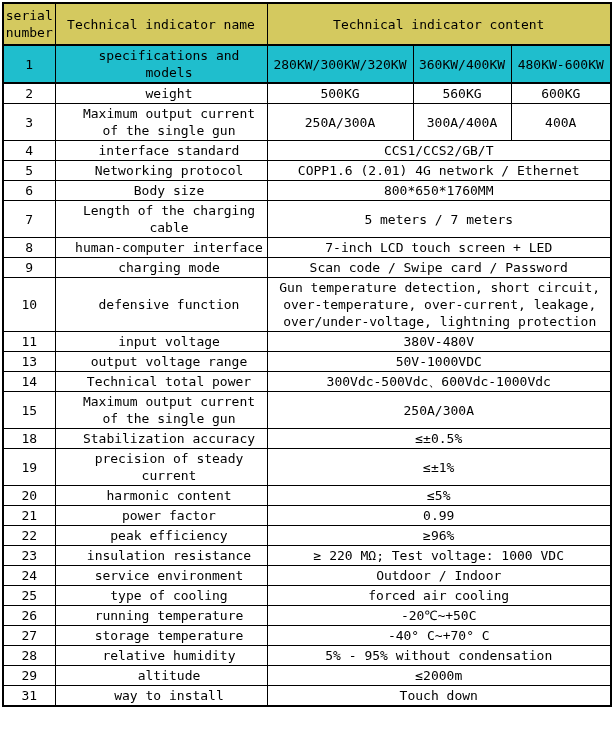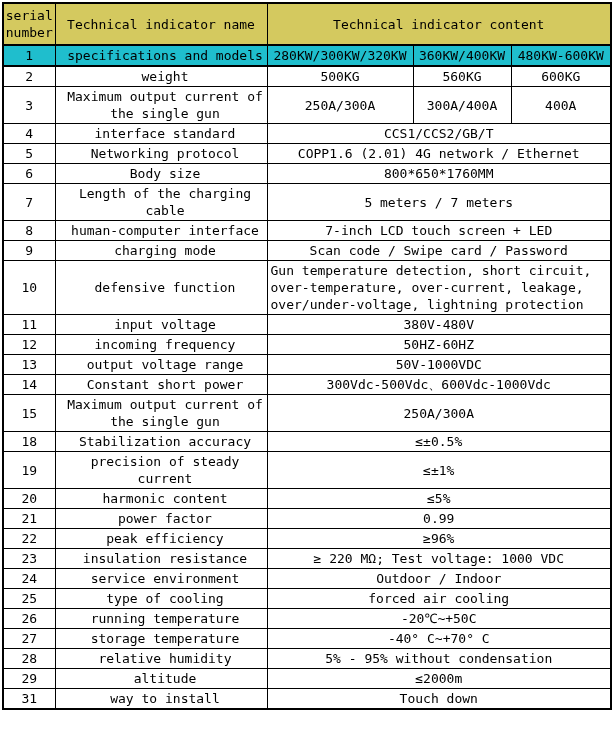--- a/index.html
+++ b/index.html
@@ -36,25 +36,25 @@
   thead td {
     height: 38px;
     background: var(--header-bg, #d4c95f);
   }
   .c-serial-h {
     white-space: pre-line;
     line-height: 16px;
     margin-left: 36px;
   }
   tbody td.c-name {
-    padding-left: 8px;
+    padding-left: 16px;
     padding-right: 0;
   }
   tbody td.c-content.left {
-    text-align: left;
+    text-align: center;
     padding-left: 3px;
   }
   tbody tr.hl td {
     background: var(--highlight-bg, #1fbecd);
     border-top: 2px solid #000;
     border-bottom: 2px solid #000;
   }
 </style>
 </head>
 <body>
@@ -132,32 +132,27 @@
           <td class="c-serial">10</td>
           <td class="c-name">defensive function</td>
           <td class="c-content left" colspan="3">Gun temperature detection, short circuit, over-temperature, over-current, leakage, over/under-voltage, lightning protection</td>
         </tr>
         <tr>
           <td class="c-serial">11</td>
           <td class="c-name">input voltage</td>
           <td class="c-content" colspan="3">380V-480V</td>
         </tr>
         <tr>
-          <td class="c-serial">12</td>
-          <td class="c-name">incoming frequency</td>
-          <td class="c-content" colspan="3">50HZ-60HZ</td>
-        </tr>
-        <tr>
           <td class="c-serial">13</td>
           <td class="c-name">output voltage range</td>
           <td class="c-content" colspan="3">50V-1000VDC</td>
         </tr>
         <tr>
           <td class="c-serial">14</td>
-          <td class="c-name">Constant short power</td>
+          <td class="c-name">Technical total power</td>
           <td class="c-content" colspan="3">300Vdc-500Vdc、600Vdc-1000Vdc</td>
         </tr>
         <tr>
           <td class="c-serial">15</td>
           <td class="c-name">Maximum output current of the single gun</td>
           <td class="c-content" colspan="3">250A/300A</td>
         </tr>
         <tr>
           <td class="c-serial">18</td>
           <td class="c-name">Stabilization accuracy</td>

